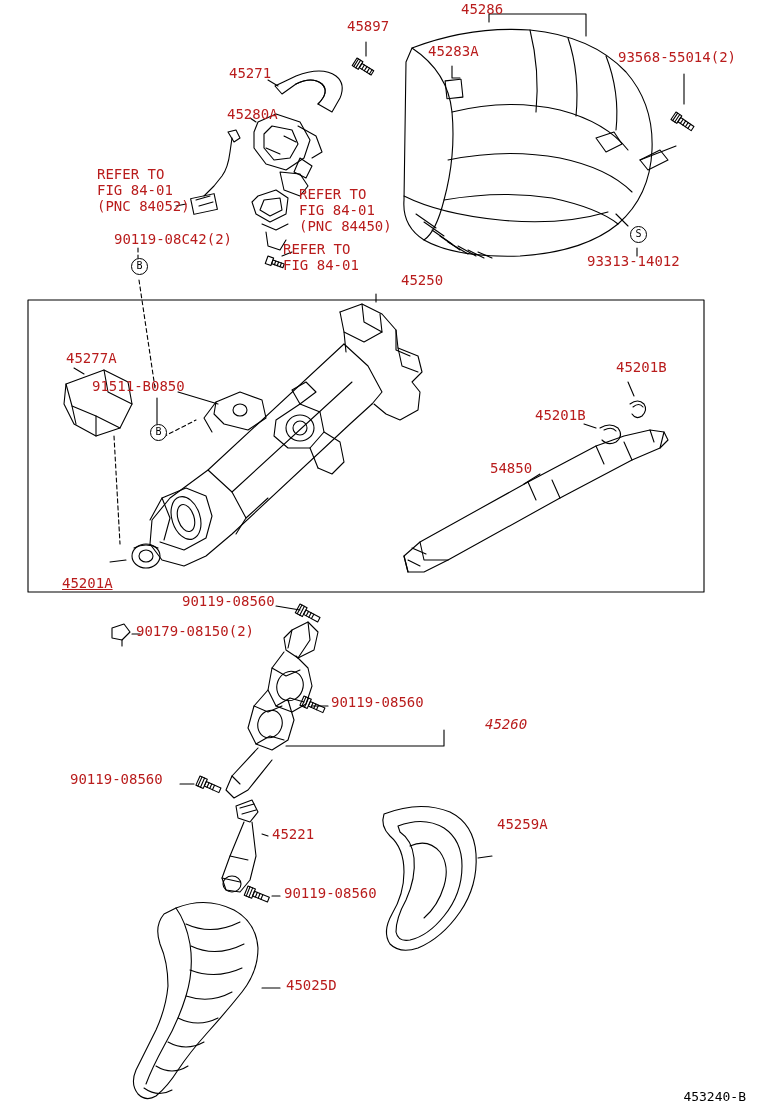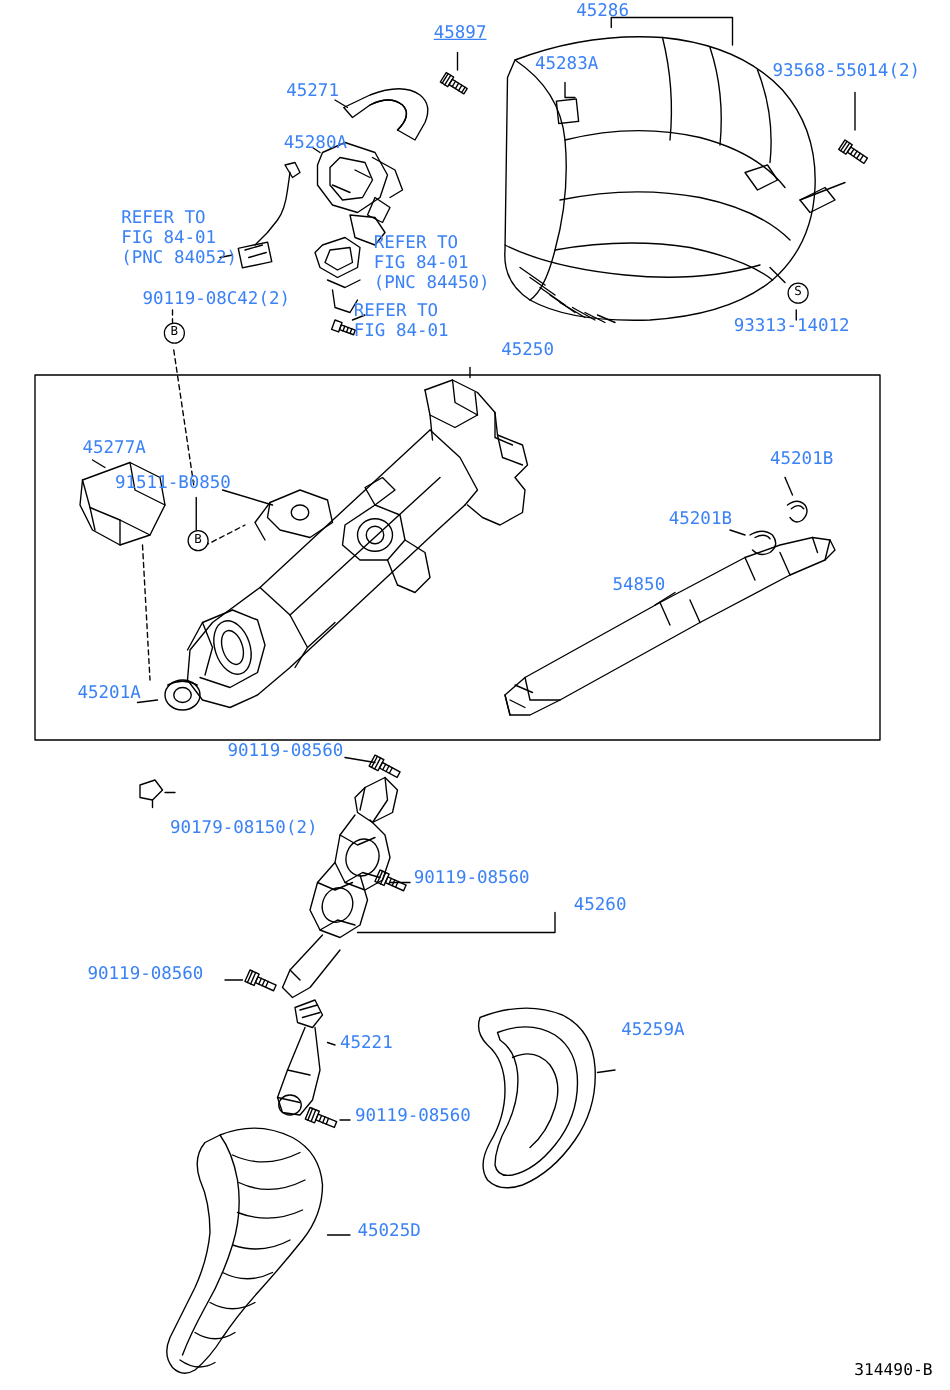--- a/index.html
+++ b/index.html
@@ -13,21 +13,21 @@
     height: 1112px;
     background: #ffffff;
     overflow: hidden;
     font-family: "DejaVu Sans Mono", monospace;
   }
   .lbl {
     position: absolute;
     font-family: "DejaVu Sans Mono", monospace;
     font-size: 14px;
     letter-spacing: 0px;
-    color: #3b82f6;
+    color: #b91c1c;
     white-space: pre;
     line-height: 15px;
   }
   .lbl.multiline {
     line-height: 16px;
   }
   .diagram-svg {
     position: absolute;
     left: 0;
     top: 0;
@@ -327,21 +327,21 @@
       <path d="M186,924 Q212,936 240,922"></path>
       <path d="M178,1018 Q198,1028 218,1018"></path>
       <path d="M168,1042 Q186,1052 204,1042"></path>
       <path d="M156,1066 Q172,1076 188,1066"></path>
       <path d="M144,1088 Q158,1098 172,1090"></path>
       <line x1="262" y1="988" x2="280" y2="988"></line>
 
     </g>
   </svg>
 
-  <div class="lbl" style="left:347px; top:19px;text-decoration:underline;">45897</div>
+  <div class="lbl" style="left:347px; top:19px;">45897</div>
   <div class="lbl" style="left:461px; top:2px;">45286</div>
   <div class="lbl" style="left:428px; top:44px;">45283A</div>
   <div class="lbl" style="left:618px; top:50px;">93568-55014(2)</div>
   <div class="lbl" style="left:229px; top:66px;text-align:right;">45271</div>
   <div class="lbl" style="left:199px; top:107px;margin-left:28px;">45280A</div>
   <div class="lbl multiline" style="left:97px; top:166px;">REFER TO
 FIG 84-01
 (PNC 84052)</div>
   <div class="lbl multiline" style="left:299px; top:186px;">REFER TO
 FIG 84-01
@@ -349,30 +349,30 @@
   <div class="lbl multiline" style="left:283px; top:241px;">REFER TO
 FIG 84-01</div>
   <div class="lbl" style="left:88px; top:232px;margin-left:26px;">90119-08C42(2)</div>
   <div class="lbl" style="left:587px; top:254px;">93313-14012</div>
   <div class="lbl" style="left:357px; top:273px;margin-left:44px;">45250</div>
   <div class="lbl" style="left:66px; top:351px;">45277A</div>
   <div class="lbl" style="left:92px; top:379px;">91511-B0850</div>
   <div class="lbl" style="left:616px; top:360px;">45201B</div>
   <div class="lbl" style="left:535px; top:408px;">45201B</div>
   <div class="lbl" style="left:490px; top:461px;">54850</div>
-  <div class="lbl" style="left:62px; top:547px;">45201A</div>
+  <div class="lbl" style="left:62px; top:576px;text-decoration:underline;">45201A</div>
   <div class="lbl" style="left:182px; top:594px;">90119-08560</div>
-  <div class="lbl" style="left:136px; top:624px;margin-top:31px;">90179-08150(2)</div>
+  <div class="lbl" style="left:136px; top:624px;">90179-08150(2)</div>
   <div class="lbl" style="left:331px; top:695px;">90119-08560</div>
-  <div class="lbl" style="left:459px; top:717px;">45260</div>
+  <div class="lbl" style="left:485px; top:717px;font-style:italic;">45260</div>
   <div class="lbl" style="left:70px; top:772px;">90119-08560</div>
   <div class="lbl" style="left:272px; top:827px;">45221</div>
   <div class="lbl" style="left:497px; top:817px;text-align:right;">45259A</div>
   <div class="lbl" style="left:284px; top:886px;">90119-08560</div>
   <div class="lbl" style="left:286px; top:978px;">45025D</div>
 
   <div class="circ" style="left:131px; top:258px;">B</div>
   <div class="circ" style="left:150px; top:424px;">B</div>
   <div class="circ" style="left:630px; top:226px;">S</div>
 
-  <div class="footer-code">314490-B</div>
+  <div class="footer-code">453240-B</div>
 
 </div>
 
 </body></html>

